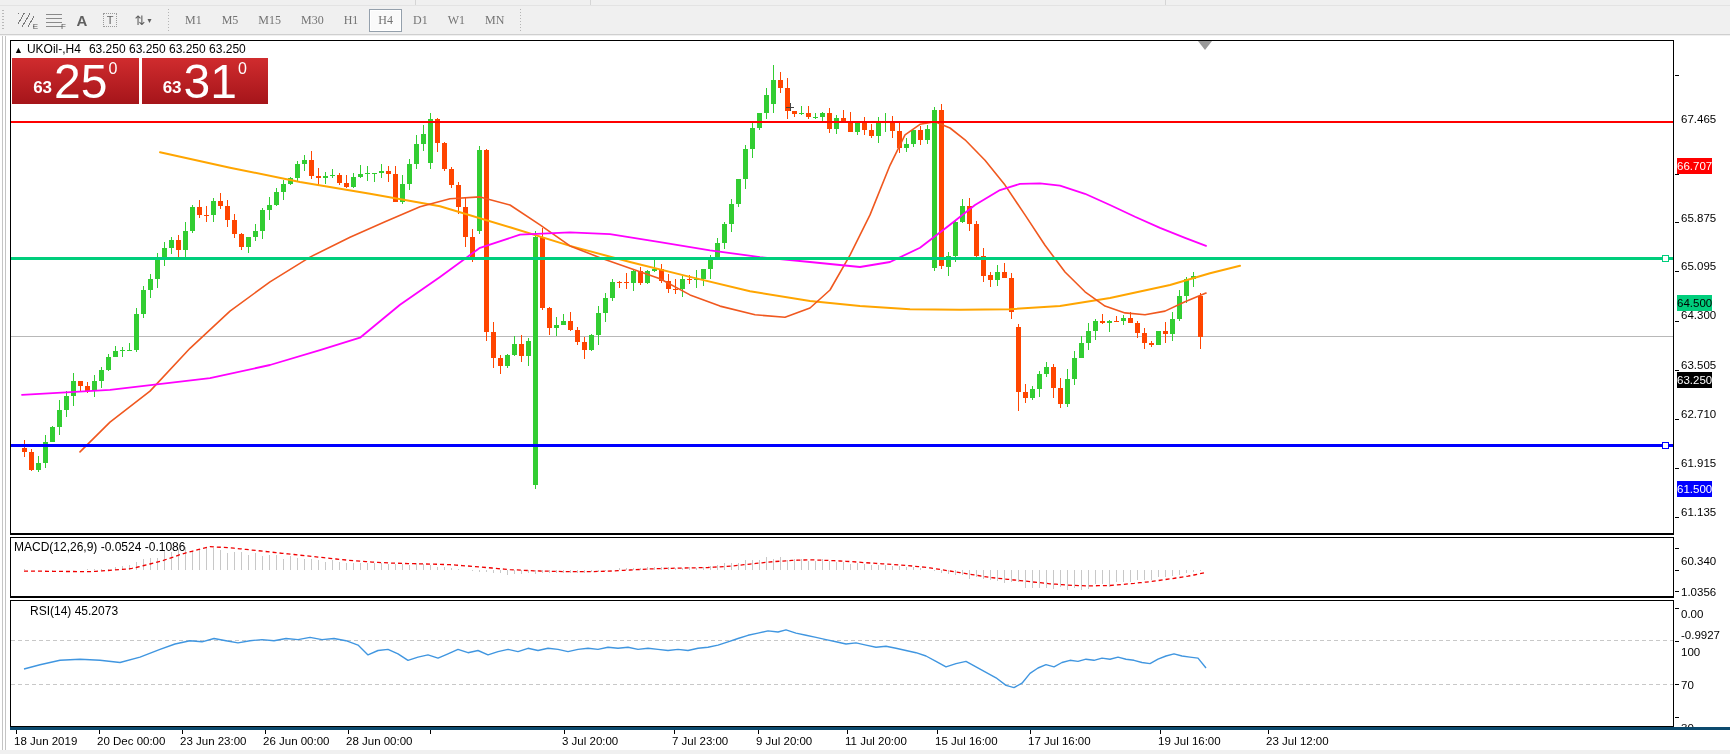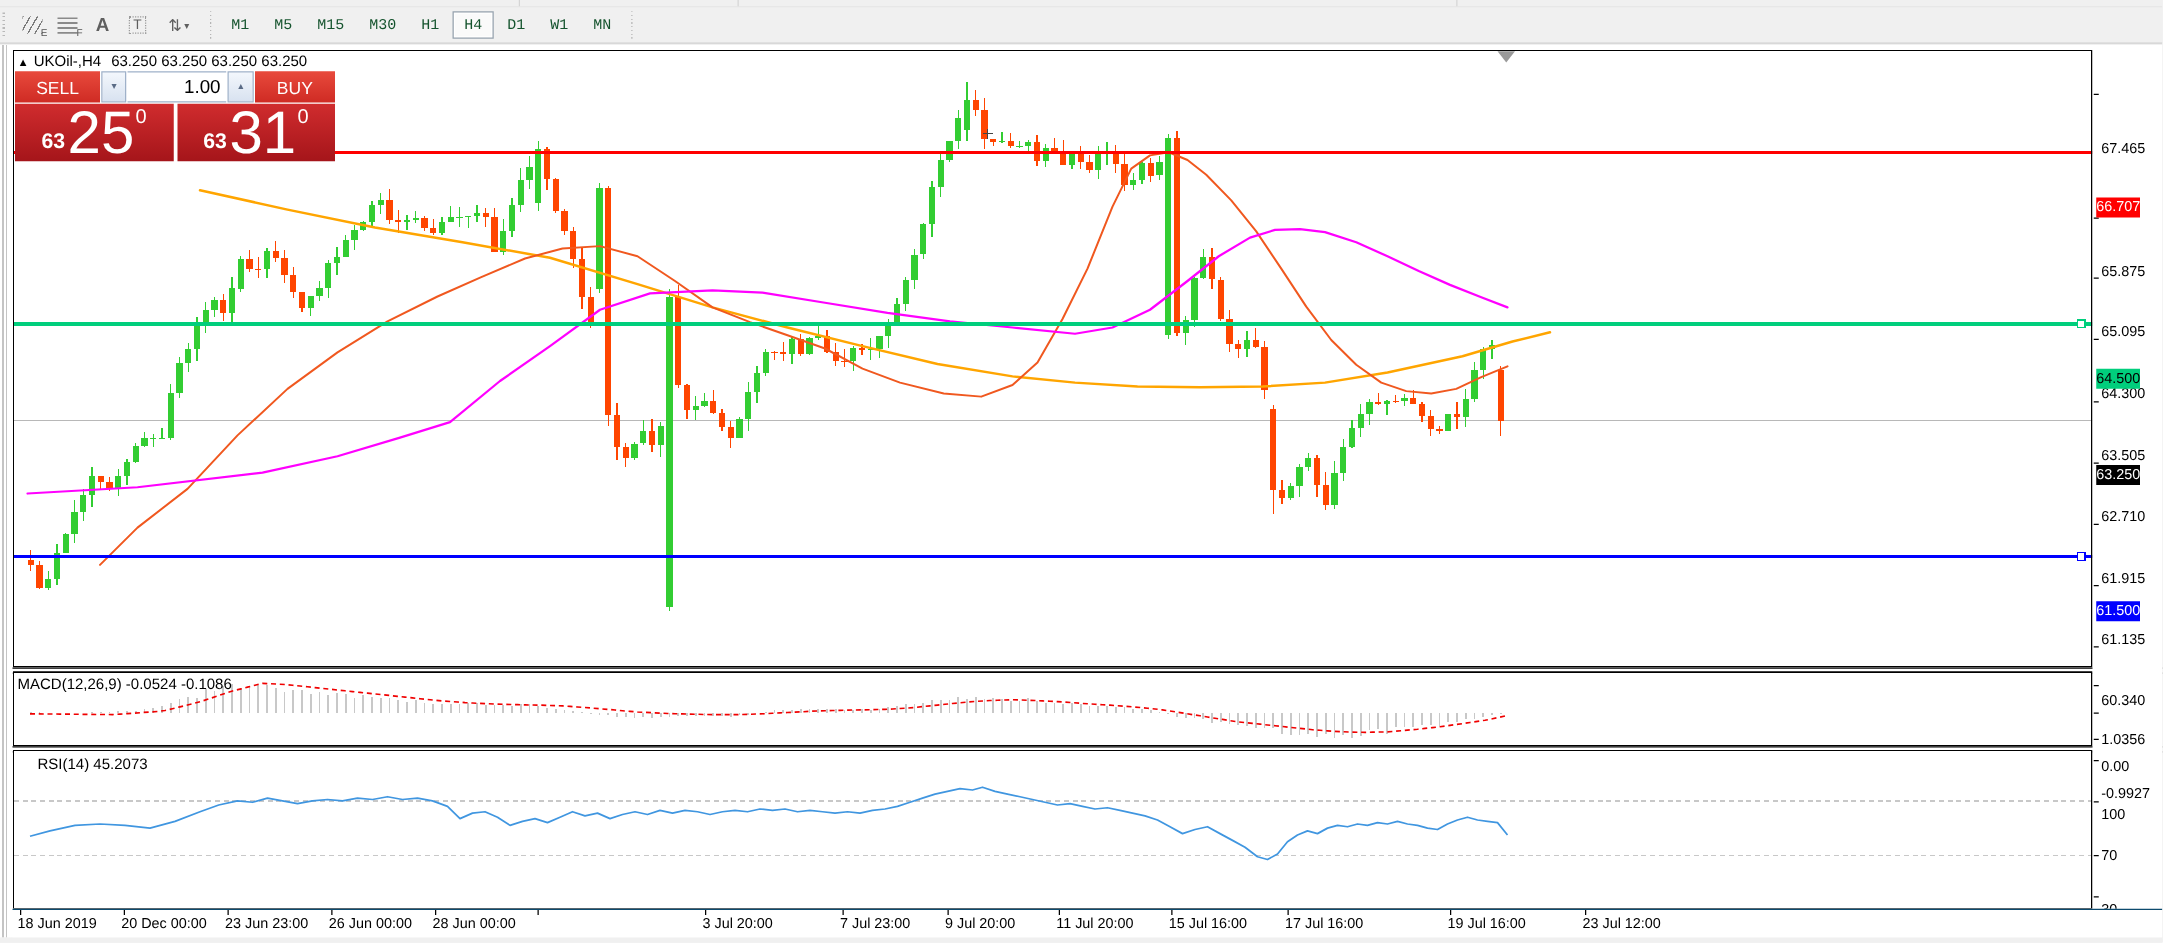--- a/index.html
+++ b/index.html
@@ -14,21 +14,21 @@
   .grip{width:6px;height:20px;margin:0 4px 0 2px;background:repeating-linear-gradient(180deg,#b9b9b9 0 1px,transparent 1px 3px);background-size:2px 100%;background-repeat:repeat-y;}
   .tool-btn{position:relative;width:28px;height:24px;border:none;background:transparent;display:flex;align-items:center;justify-content:center;color:#5a5a5a;cursor:pointer;}
   .icon-stripes{width:16px;height:14px;background:repeating-linear-gradient(120deg,#7a7a7a 0 1px,transparent 1px 5px);}
   .icon-dots{width:16px;height:13px;background:repeating-linear-gradient(180deg,#8a8a8a 0 1px,transparent 1px 4px);}
   .tool-sub{position:absolute;right:2px;bottom:1px;font-size:8px;color:#555;}
   .tool-A{font-size:15px;color:#5f5f5f;font-weight:bold;}
   .tool-T{font-size:11px;color:#5f5f5f;border:1px dotted #9a9a9a;padding:0 3px;line-height:12px;}
   .tool-arrows{font-size:13px;color:#5f5f5f;}
   .tool-caret{font-size:8px;color:#5f5f5f;margin-left:2px;}
   .tb-sep{width:1px;height:22px;margin:0 6px;background:repeating-linear-gradient(180deg,#b5b5b5 0 1px,transparent 1px 3px);}
-  .tf-btn{border:none;background:transparent;font-family:Liberation Mono, monospace;font-size:12px;color:#14532d;padding:4px 9px;margin:0 1px;cursor:pointer;}
+  .tf-btn{border:none;background:transparent;font-family:Liberation Serif, serif;font-size:12px;color:#737373;padding:4px 9px;margin:0 1px;cursor:pointer;}
   .tf-btn.selected{background:#fafafa;border:1px solid #94a0ac;padding:3px 8px;box-shadow:inset 0 0 0 1px #ffffff;}
 
   
   #chart-bg{position:absolute;left:0;top:36px;width:1730px;height:714px;background:#ffffff;}
   #left-gutter{position:absolute;left:0;top:36px;width:10px;height:714px;
      background:linear-gradient(90deg,#ffffff 0 2px,#c4c4c4 2px 3px,#ffffff 3px 5px,#c4c4c4 5px 6px,#ffffff 6px 10px);}
   svg{position:absolute;background:#ffffff;shape-rendering:crispEdges;}
   #main-svg{left:10px;top:40px;}
   #macd-svg{left:10px;top:537px;}
   #rsi-svg{left:10px;top:600px;}
@@ -36,21 +36,21 @@
   #splitter1{top:534px;}
   #splitter2{top:597px;}
 
   
   #price-scale{position:absolute;left:1674px;top:36px;width:56px;height:691px;background:#fff;}
   .ps-label{position:absolute;left:7px;font-size:11.5px;color:#000;white-space:nowrap;line-height:15px;margin-top:44px;}
   .ps-label.lvl{left:3px;padding:0 0;line-height:16px;}
   .ps-tick{position:absolute;left:1px;width:4px;height:1px;background:#000;}
 
   
-  #time-scale{position:absolute;left:10px;top:727px;width:1720px;height:23px;background:#fff;border-top:1px solid #0c4a6e;}
+  #time-scale{position:absolute;left:10px;top:727px;width:1720px;height:23px;background:#fff;border-top:3px solid #0c4a6e;}
   .ts-label{position:absolute;top:5px;font-size:11.5px;color:#000;white-space:nowrap;}
   .ts-tick{position:absolute;top:0;width:1px;height:4px;background:#000;}
 
   
   #symbol-title{position:absolute;left:14px;top:42px;font-size:12px;color:#000;z-index:5;}
   #symbol-title .arrow{font-size:9px;margin-right:4px;}
   #symbol-title .ohlc{margin-left:8px;}
   .pane-header{position:absolute;font-size:12px;color:#000;z-index:5;}
   #macd-header{left:14px;top:540px;}
   #rsi-header{left:30px;top:604px;}
@@ -724,27 +724,20 @@
     </div>
 
   <div id="symbol-title">
     <span class="arrow">▲</span><span>UKOil-,H4</span><span class="ohlc">63.250 63.250 63.250 63.250</span>
   </div>
 
   <div class="pane-header" id="macd-header">MACD(12,26,9) -0.0524 -0.1086</div>
   <div class="pane-header" id="rsi-header">RSI(14) 45.2073</div>
 
   <div id="trade-panel">
-    <div class="tp-row1">
-      <button class="sell-btn">SELL</button>
-      <button class="vol-dn">▼</button>
-      <input class="vol-input" value="1.00" style="">
-      <button class="vol-up">▲</button>
-      <button class="buy-btn">BUY</button>
-    </div>
     <div class="tp-row2">
       <div class="big-box">
         <span class="big-fig">63</span>
         <span class="big-pips">25</span>
         <span class="big-sup">0</span>
       </div>
       <div class="big-box">
         <span class="big-fig">63</span>
         <span class="big-pips">31</span>
         <span class="big-sup">0</span>

